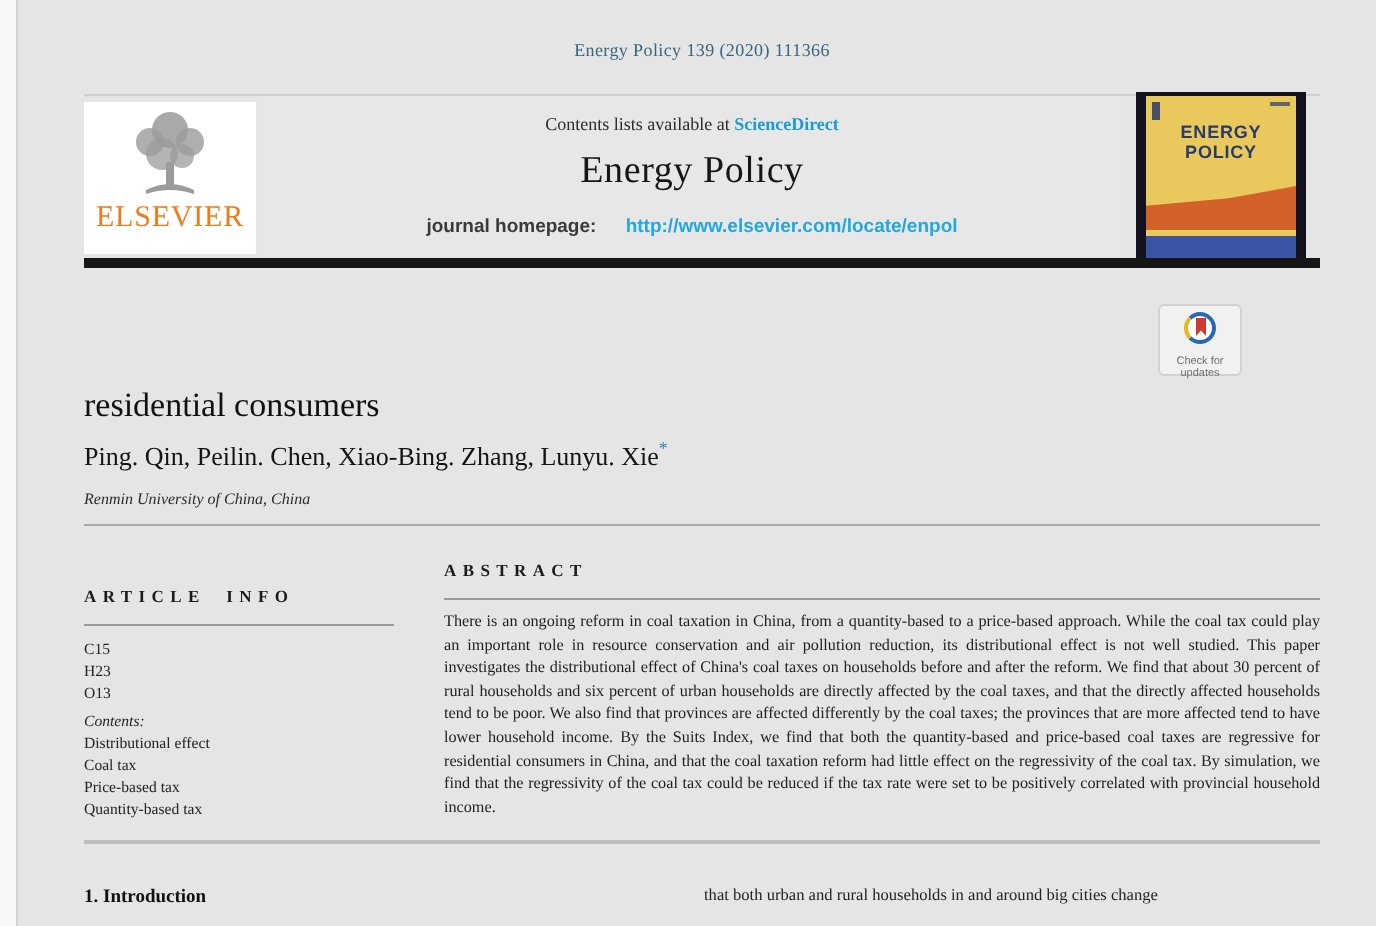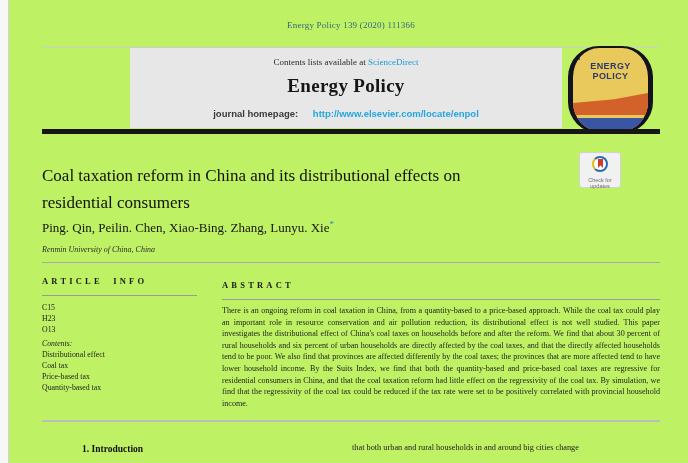--- a/index.html
+++ b/index.html
@@ -1,17 +1,17 @@
 <!DOCTYPE html>
 <html><head>
 <meta charset="utf-8">
 <style>
   html,body{margin:0;padding:0;background:#ffffff;}
   .page{
-    position:relative;width:688px;height:463px;background:#bef264;
+    position:relative;width:688px;height:463px;background:#e5e5e5;
     font-family:"Liberation Serif", serif;color:#1c1c1c;overflow:hidden;
   }
   .edge-shade{position:absolute;left:0;top:0;width:8px;height:463px;background:#f7f7f7;}
   .edge-line{position:absolute;left:8px;top:0;width:1px;height:463px;background:#d3d3d3;}
 
   .journal-ref{
     position:absolute;left:42px;top:20px;width:618px;text-align:center;
     font-size:9px;color:#35657e;letter-spacing:.2px;
   }
 
@@ -20,32 +20,32 @@
   .logo-tree{display:block;margin:0 auto;}
   .elsevier-word{
     display:block;margin-top:-2px;font-size:15px;color:#ef7b19;letter-spacing:.4px;
     font-family:"Liberation Serif",serif;
   }
   .gray-box{
     position:absolute;left:88px;top:0;width:432px;height:80px;background:#e7e7e7;
     text-align:center;
   }
   .contents-line{margin-top:9px;font-size:9px;color:#2a2a2a;}
-  .link-blue{color:#1d9ad6;font-weight:normal;cursor:pointer;}
-  .banner-journal-name{margin-top:8px;font-size:19px;color:#161616;letter-spacing:.3px;font-weight:bold;}
+  .link-blue{color:#1d9ad6;font-weight:bold;cursor:pointer;}
+  .banner-journal-name{margin-top:8px;font-size:19px;color:#161616;letter-spacing:.3px;}
   .homepage-line{
     margin-top:11px;font-size:9.5px;font-family:"Liberation Sans",sans-serif;
     font-weight:bold;color:#3a3a3a;
   }
   .url-link{color:#22a7e0;cursor:pointer;padding-left:12px;}
 
   .cover{
     position:absolute;left:526px;top:-2px;width:75px;height:83px;background:#eac95c;
     border-top:2px solid #13131f;border-bottom:2px solid #13131f;
-    border-left:5px solid #13131f;border-right:5px solid #13131f;overflow:hidden;border-radius:31px;
+    border-left:5px solid #13131f;border-right:5px solid #13131f;overflow:hidden;
   }
   .cover-title{
     position:absolute;top:13px;left:0;width:100%;text-align:center;
     font-family:"Liberation Sans",sans-serif;font-weight:bold;font-size:9px;
     line-height:10px;color:#2b3a6b;letter-spacing:.4px;
   }
   .cover-mountain{
     position:absolute;left:0;bottom:16px;width:100%;height:22px;background:#d2622a;
     clip-path:polygon(0 45%, 55% 28%, 100% 0, 100% 100%, 0 100%);
   }
@@ -78,51 +78,65 @@
 
   .authors{position:absolute;left:42px;top:219px;font-size:13px;color:#141414;}
   .author-mark{color:#2f84c6;font-size:9px;vertical-align:super;}
   .affiliation{position:absolute;left:42px;top:245px;font-size:8px;font-style:italic;color:#2a2a2a;}
 
   .rule-top{position:absolute;left:42px;top:262px;width:618px;height:1px;background:#a9a9a9;}
 
   .sec-heading{
     font-size:8.5px;font-weight:bold;letter-spacing:3.2px;word-spacing:5px;color:#1a1a1a;
   }
-  .info-col{position:absolute;left:42px;top:276px;width:160px;}
+  .info-col{position:absolute;left:42px;top:293px;width:160px;}
   .info-rule{margin-top:9px;width:155px;height:1px;background:#9a9a9a;}
   .info-body{margin-top:6px;font-size:7.8px;line-height:11px;color:#222;}
   .info-label{font-style:italic;}
   .info-item{display:block;}
   .kw-gap{margin-top:3px;}
 
   .abs-col{position:absolute;left:222px;top:280px;width:438px;}
   .abs-rule{margin-top:9px;width:438px;height:1px;background:#9a9a9a;}
   .abs-text{
     margin-top:5px;font-size:8.1px;line-height:11.6px;color:#1e1e1e;text-align:justify;
   }
 
   .rule-bottom{position:absolute;left:42px;top:420px;width:618px;height:2px;background:#bdbdbd;}
 
-  .intro-heading{position:absolute;left:42px;top:444px;font-size:9.5px;font-weight:bold;color:#111;margin-left:40px;}
+  .intro-heading{position:absolute;left:42px;top:444px;font-size:9.5px;font-weight:bold;color:#111;}
   .body-right{
     position:absolute;left:352px;top:442px;width:310px;height:21px;overflow:hidden;
     font-size:8.3px;line-height:12px;color:#222;text-align:justify;
   }
 </style>
 </head>
 <body>
 
 <div class="page">
   <div class="edge-shade"></div>
   <div class="edge-line"></div>
 
   <div class="journal-ref">Energy Policy 139 (2020) 111366</div>
 
   <div class="banner">
+    <div class="logo-block">
+      <svg class="logo-tree" width="52" height="52" viewBox="0 0 52 52">
+        <g fill="#9b9b9b">
+          <circle cx="26" cy="14" r="9" opacity=".85"></circle>
+          <circle cx="16" cy="20" r="7" opacity=".8"></circle>
+          <circle cx="36" cy="20" r="7" opacity=".8"></circle>
+          <circle cx="22" cy="26" r="8" opacity=".75"></circle>
+          <circle cx="32" cy="27" r="6" opacity=".75"></circle>
+          <rect x="24" y="30" width="4" height="14" rx="1"></rect>
+          <path d="M14 44 q12 -6 24 0 l0 2 q-12 -4 -24 0 z"></path>
+        </g>
+      </svg>
+      <span class="elsevier-word">ELSEVIER</span>
+    </div>
 
     <div class="gray-box">
       <div class="contents-line"><span>Contents lists available at </span><span class="link-blue">ScienceDirect</span></div>
       <div class="banner-journal-name">Energy Policy</div>
       <div class="homepage-line"><span>journal homepage: </span><span class="url-link">http://www.elsevier.com/locate/enpol</span></div>
     </div>
 
     <div class="cover">
       <div class="cover-mark-l"></div>
       <div class="cover-mark-r"></div>
@@ -131,21 +145,21 @@
         <span>POLICY</span>
       </div>
       <div class="cover-mountain"></div>
       <div class="cover-bluebar"></div>
     </div>
   </div>
 
   <div class="thick-rule"></div>
 
   <div class="title">
-    <span>Coal taxation reform in China and its distributional effects on</span><br>
+    <br>
     <span>residential consumers</span>
   </div>
 
   <div class="check-badge">
     <span class="cm-circle"><span class="cm-ribbon"></span></span>
     <span class="check-label">Check for updates</span>
   </div>
 
   <div class="authors"><span>Ping. Qin, Peilin. Chen, Xiao-Bing. Zhang, Lunyu. Xie</span><span class="author-mark">*</span></div>
 

